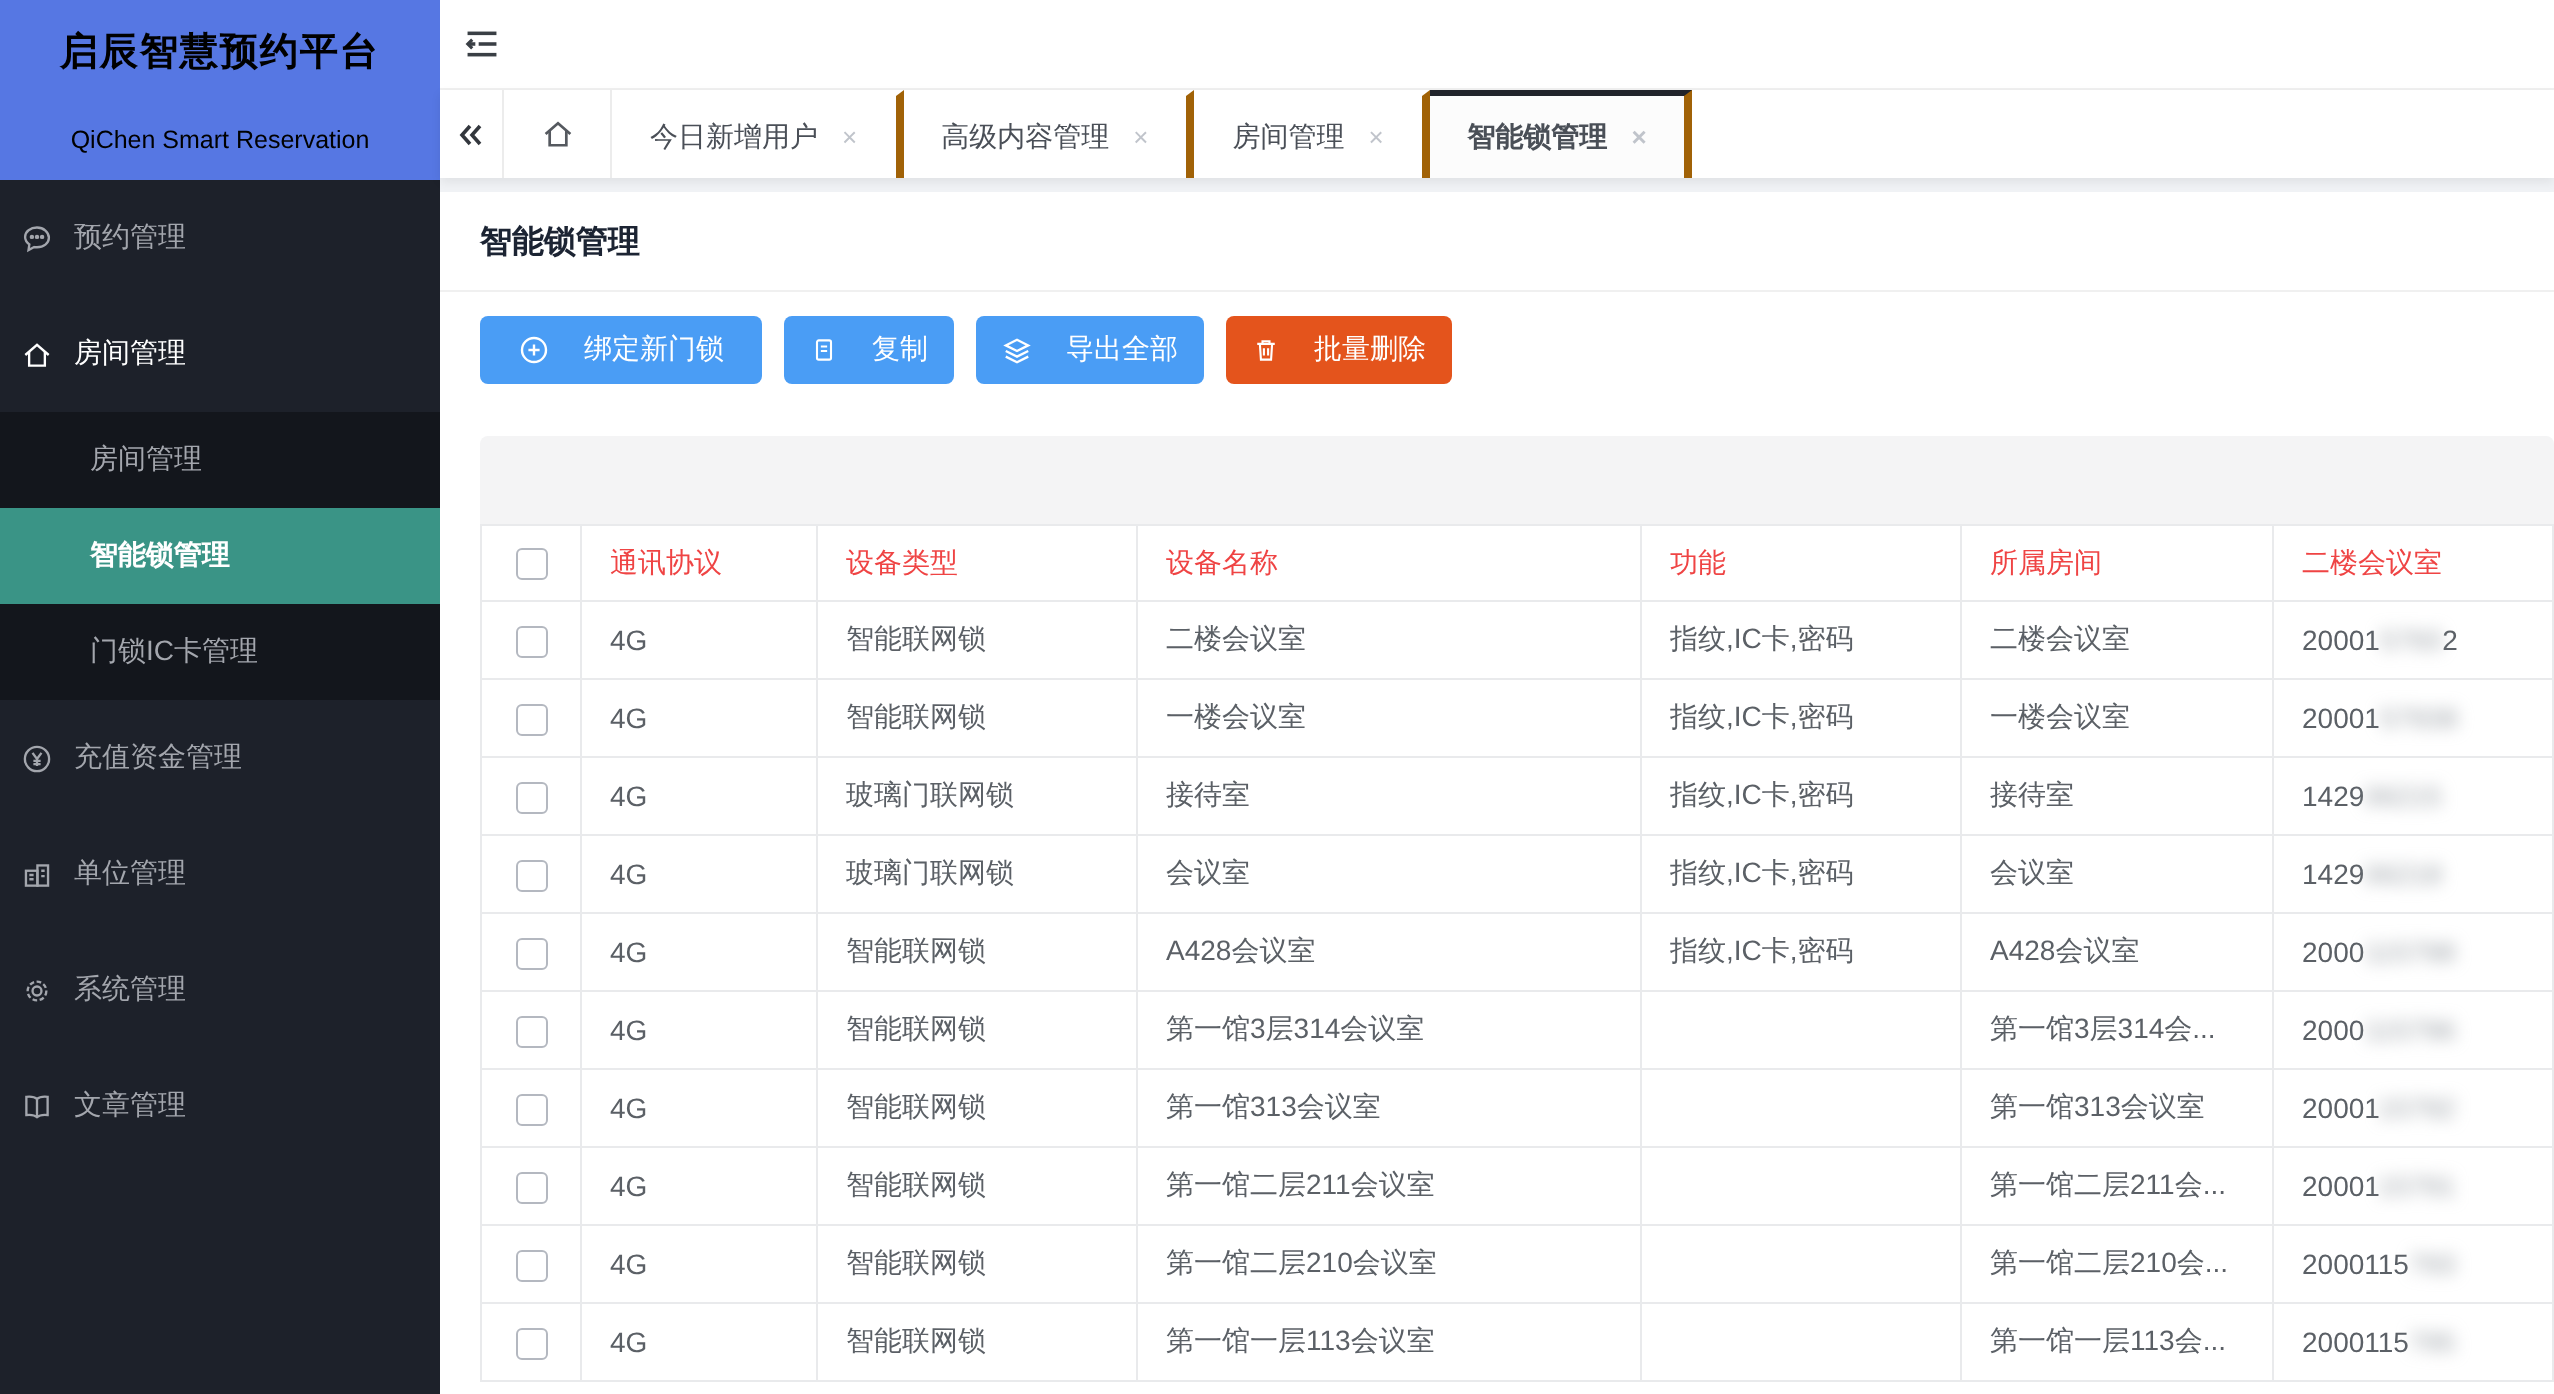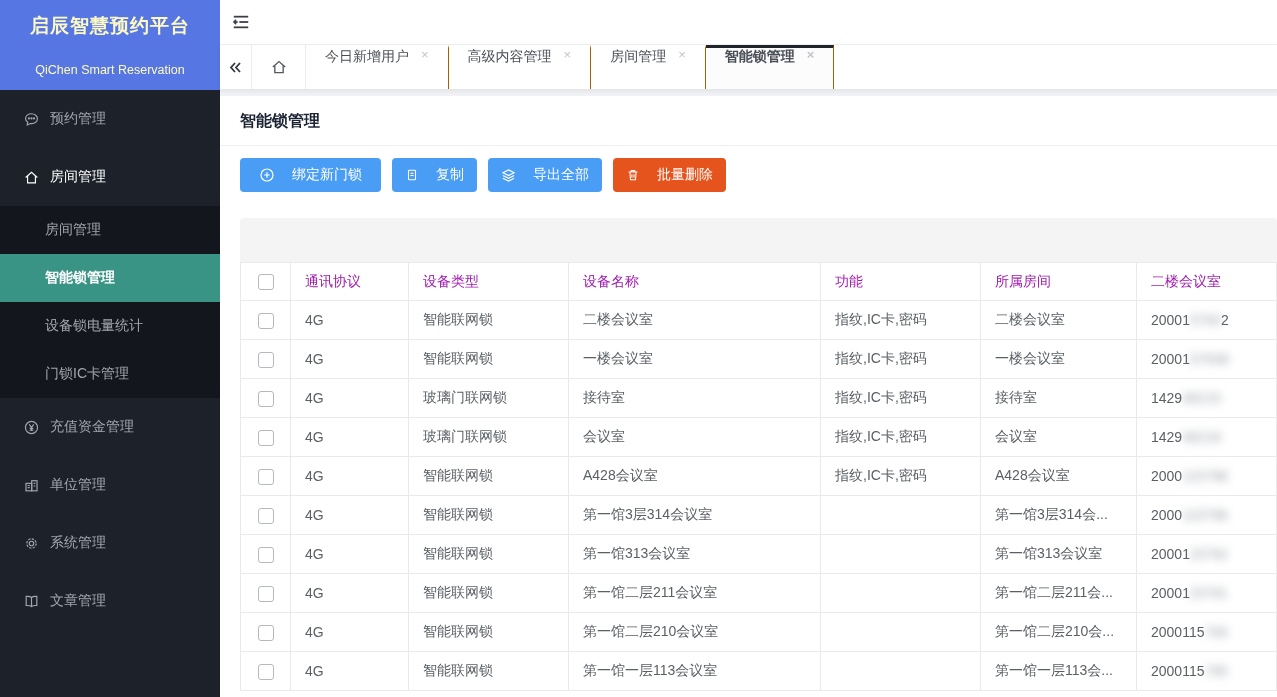--- a/index.html
+++ b/index.html
@@ -1,58 +1,58 @@
 <!DOCTYPE html>
 <html><head>
 <meta charset="utf-8">
 <style>
   * { box-sizing: border-box; margin: 0; padding: 0; }
   html,body { width:1277px; height:697px; overflow:hidden; }
   body { font-family:"Liberation Sans","DejaVu Sans",sans-serif; background:#fff; font-size:14px; }
 
   
   .sidebar { position:absolute; left:0; top:0; width:220px; height:697px; background:#1d212a; overflow:hidden; }
-  .brand { height:90px; background:#5677e3; color:#fef9c3; display:flex; flex-direction:column; align-items:center; justify-content:center; }
+  .brand { height:90px; background:#5677e3; color:#000000; display:flex; flex-direction:column; align-items:center; justify-content:center; }
   .brand-title { font-size:19px; font-weight:bold; letter-spacing:1px; }
   .brand-sub { font-size:12.5px; margin-top:24px; }
-  .menu-item { height:58px; display:flex; align-items:center; padding-left:23px; color:#a3a6ad; font-size:14px; cursor:pointer; }
+  .menu-item { height:58px; display:flex; align-items:center; padding-left:10px; color:#a3a6ad; font-size:14px; cursor:pointer; }
   .menu-item .mi-icon { width:17px; height:17px; margin-right:10px; display:inline-flex; }
   .menu-item.parent-active { color:#ffffff; }
   .submenu { background:#13161c; }
   .submenu .menu-item { height:48px; padding-left:45px; }
   .submenu .menu-item.active { background:#3a9486; color:#fff; font-weight:bold; }
 
   
   .main { position:absolute; left:220px; top:0; width:1057px; height:697px; background:#fff; }
   .topstrip { height:45px; display:flex; align-items:center; padding-left:11px; background:#fff; border-bottom:1px solid #f0f0f0; }
   .icon-btn { display:inline-flex; cursor:pointer; color:#3a3f45; }
 
   .tabbar { height:44px; display:flex; align-items:stretch; background:#fff; box-shadow:0 2px 5px rgba(0,0,0,.07); position:relative; z-index:2; }
   .tab-scroll { width:32px; display:flex; align-items:center; justify-content:center; border-right:1px solid #ececec; color:#33373d; cursor:pointer; }
   .tab-home { width:54px; display:flex; align-items:center; justify-content:center; border-right:1px solid #ececec; color:#55595f; cursor:pointer; }
-  .tab { display:flex; gap:12px; padding:0 19px; border-right:1px solid #a16207; font-size:14px; color:#4a4f57; cursor:pointer; border-top:3px solid transparent; }
+  .tab { display:flex; align-items:center; gap:12px; padding:0 19px; border-right:4px solid #a16207; font-size:14px; color:#4a4f57; cursor:pointer; border-top:3px solid transparent; }
   .tab.active { border-top:3px solid #21242b; background:#fcfcfc; font-weight:bold; }
   .tab .tab-close { color:#c0c4cb; font-size:13px; line-height:1; }
 
   .gray-gap { height:7px; background:#f0f2f5; }
   .content { padding:0 0 0 20px; background:#fff; height:601px; overflow:hidden; }
   .page-title { font-size:16px; font-weight:bold; color:#1c2433; padding:15px 0 13px; }
   .content-divider { height:1px; background:#f0f0f0; margin-left:-20px; }
 
   .btn-row { margin-top:12px; display:flex; align-items:center; gap:11px; }
   .btn { height:34px; border:none; border-radius:4px; color:#fff; display:inline-flex; align-items:center; gap:17px; font-size:14px; cursor:pointer; }
   .btn.large { padding:0 19px; }
   .btn.small { padding:0 13px; }
   .btn svg { flex:0 0 auto; }
 
   .filter-band { margin-top:26px; height:44px; background:#f4f4f5; border-radius:4px 4px 0 0; margin-right:0; }
 
   table.locks { width:100%; border-collapse:collapse; table-layout:fixed; }
   .locks th, .locks td { border:1px solid #e9eaec; padding:0 14px; text-align:left; overflow:hidden; white-space:nowrap; }
-  .locks th { height:38px; font-weight:normal; color:#a21caf; background:#fff; font-size:14px; }
+  .locks th { height:38px; font-weight:normal; color:#ef4444; background:#fff; font-size:14px; }
   .locks td { height:39px; color:#5b6066; font-size:14px; }
   .col-check { width:50px; }
   .col-protocol { width:118px; }
   .col-type { width:160px; }
   .col-name { width:252px; }
   .col-func { width:160px; }
   .col-room { width:156px; }
   .cell-check { text-align:center !important; padding:0 !important; }
   .checkbox { display:inline-block; width:16px; height:16px; border:1px solid #b4b8c0; border-radius:3px; background:#fff; vertical-align:middle; cursor:pointer; }
   .redacted { filter:blur(4px); color:#9aa0a6; user-select:none; }
@@ -85,23 +85,20 @@
           </svg>
         </span>
         <span>房间管理</span>
       </div>
       <div class="submenu">
         <div class="menu-item">
           <span>房间管理</span>
         </div>
         <div class="menu-item active">
           <span>智能锁管理</span>
-        </div>
-        <div class="menu-item">
-          <span>设备锁电量统计</span>
         </div>
         <div class="menu-item">
           <span>门锁IC卡管理</span>
         </div>
       </div>
       <div class="menu-item">
         <span class="mi-icon">
           <svg width="17" height="17" viewBox="0 0 16 16" fill="none" stroke="currentColor" stroke-width="1.1">
             <circle cx="8" cy="8" r="5.7"></circle>
             <path d="M5.9 5.1 8 8l2.1-2.9M8 8v3.3M6.3 8.9h3.4M6.3 10.4h3.4"></path>

